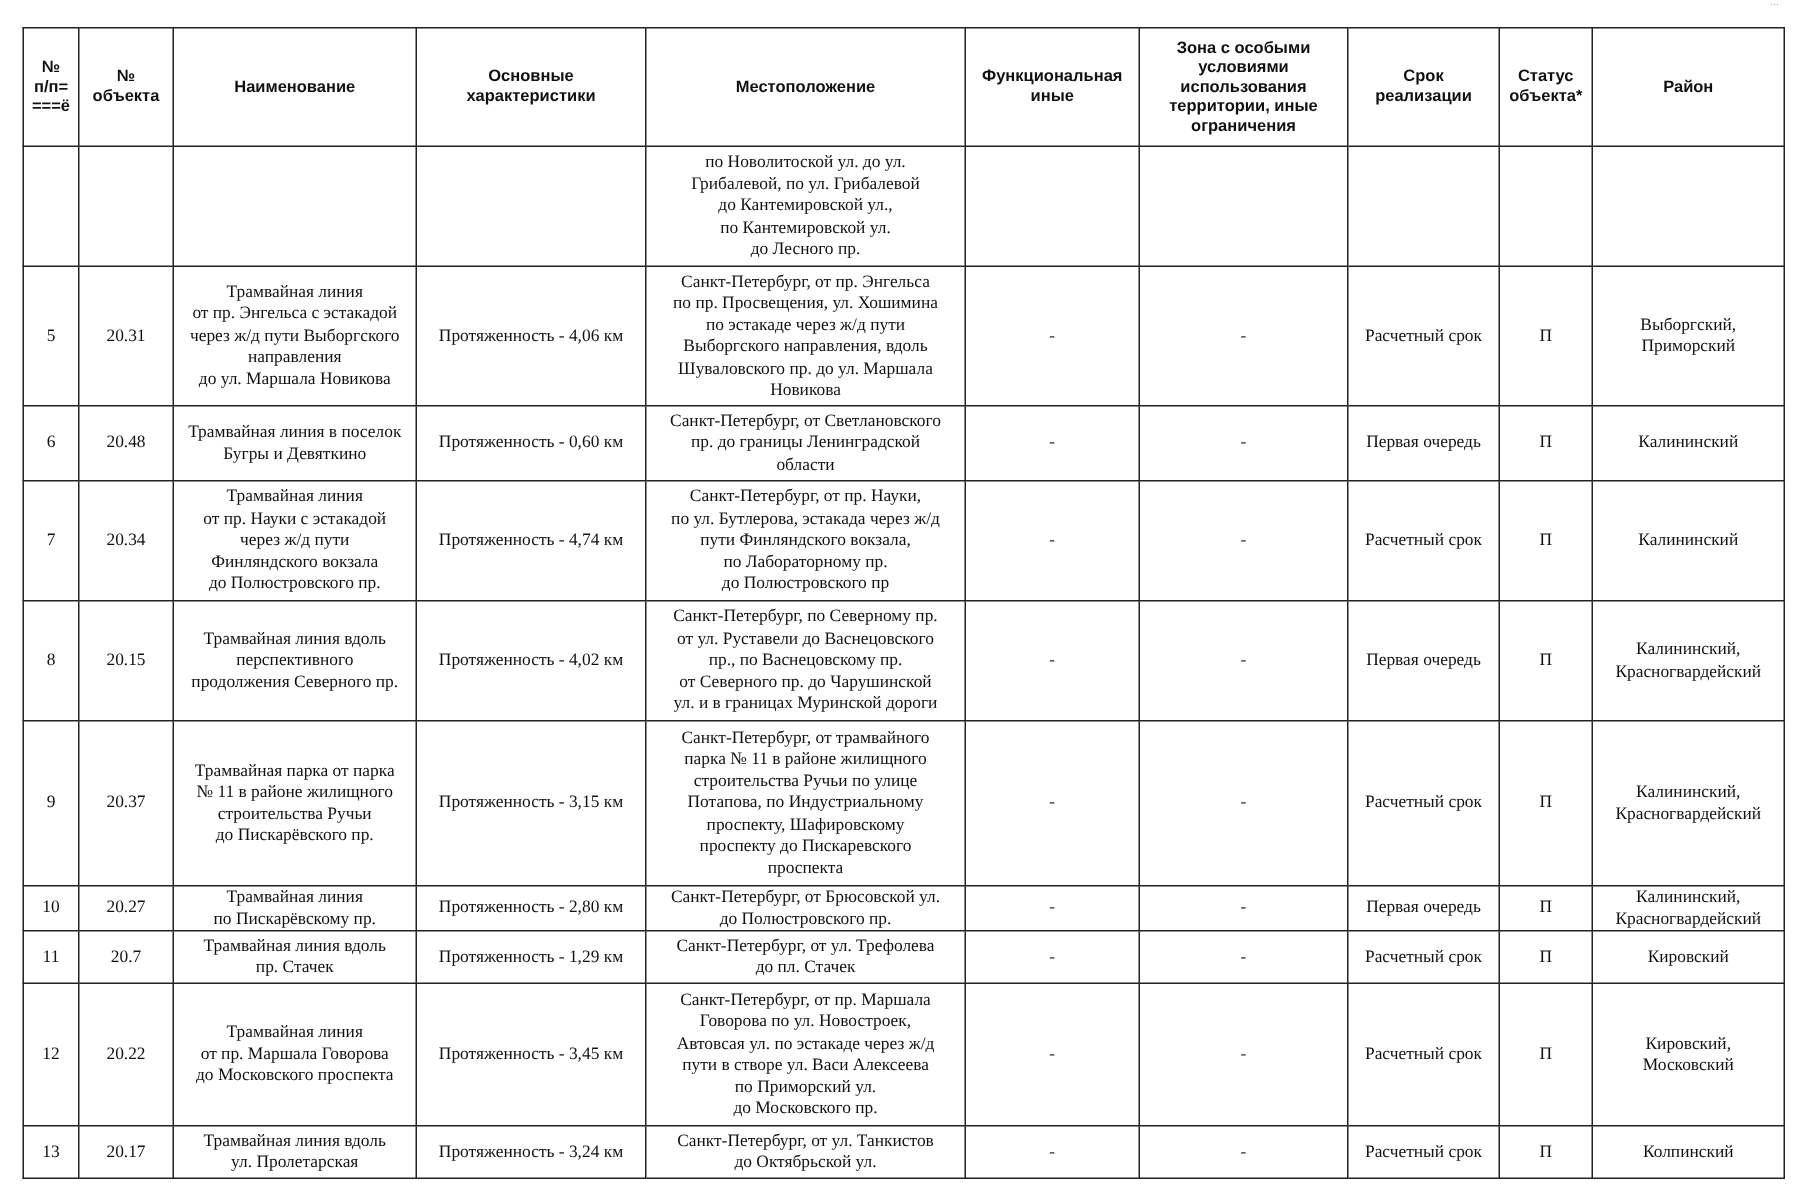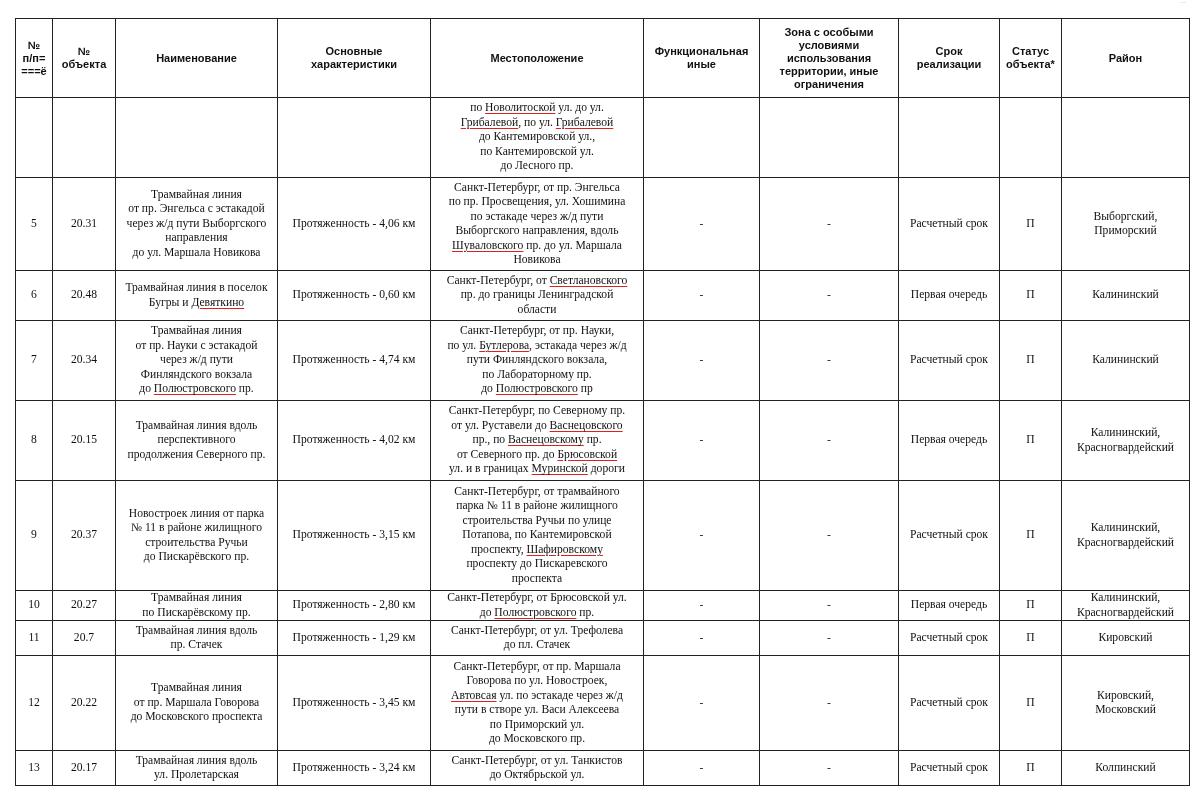--- a/index.html
+++ b/index.html
@@ -4,21 +4,21 @@
 <style>
   html, body { margin:0; padding:0; background:#ffffff; }
   body { width:1200px; height:790px; overflow:hidden; position:relative;
          font-family:"Liberation Serif", serif; color:#111; }
   .page-num { position:absolute; right:14px; top:-4px; font-size:8px; color:#bbb; }
   table.grid { position:absolute; left:15px; top:18px; border-collapse:collapse;
                table-layout:fixed; width:1174px; }
   table.grid td, table.grid th { border:1.4px solid #222; text-align:center;
                vertical-align:middle; padding:0 2px; font-size:11.6px; line-height:14.5px; }
   table.grid th { font-weight:bold; font-family:"Liberation Sans", sans-serif; font-size:11px; line-height:13px;text-align:center; }
-  .sp { text-decoration:underline; text-decoration-color:#e02020; text-decoration-thickness:1.3px; text-underline-offset:2px;text-align:right; }
+  .sp { text-decoration-color:#e02020; text-decoration-thickness:1.3px; text-underline-offset:2px;text-align:right; }
   .dash { color:#333; }
 </style>
 </head>
 <body>
 
 <div class="page-num">...</div>
 
 <table class="grid">
   <colgroup>
     <col style="width:37px">
@@ -177,47 +177,47 @@
         <td>
           <div>Трамвайная линия вдоль</div>
           <div>перспективного</div>
           <div>продолжения Северного пр.</div>
         </td>
         <td><span>Протяженность - 4,02 км</span></td>
         <td>
           <div><span>Санкт-Петербург, по Северному пр.</span></div>
           <div><span>от ул. Руставели до </span><span class="sp">Васнецовского</span></div>
           <div><span>пр., по </span><span class="sp">Васнецовскому</span><span> пр.</span></div>
-          <div><span>от Северного пр. до </span><span class="sp">Брюсовской</span></div>
+          <div><span>от Северного пр. до </span><span class="sp">Чарушинской</span></div>
           <div><span>ул. и в границах </span><span class="sp">Муринской</span><span> дороги</span></div>
         </td>
         <td><span class="dash">-</span></td>
         <td><span class="dash">-</span></td>
         <td><span>Первая очередь</span></td>
         <td><span>П</span></td>
         <td>
           <div>Калининский,</div>
           <div>Красногвардейский</div>
         </td>
       </tr>
       <tr style="height: 110px;">
         <td><span>9</span></td>
         <td><span>20.37</span></td>
         <td>
-          <div>Новостроек линия от парка</div>
+          <div>Трамвайная парка от парка</div>
           <div>№ 11 в районе жилищного</div>
           <div>строительства Ручьи</div>
           <div>до Пискарёвского пр.</div>
         </td>
         <td><span>Протяженность - 3,15 км</span></td>
         <td>
           <div><span>Санкт-Петербург, от трамвайного</span></div>
           <div><span>парка № 11 в районе жилищного</span></div>
           <div><span>строительства Ручьи по улице</span></div>
-          <div><span>Потапова, по Кантемировской</span></div>
+          <div><span>Потапова, по Индустриальному</span></div>
           <div><span>проспекту, </span><span class="sp">Шафировскому</span></div>
           <div><span>проспекту до Пискаревского</span></div>
           <div><span>проспекта</span></div>
         </td>
         <td><span class="dash">-</span></td>
         <td><span class="dash">-</span></td>
         <td><span>Расчетный срок</span></td>
         <td><span>П</span></td>
         <td>
           <div>Калининский,</div>

